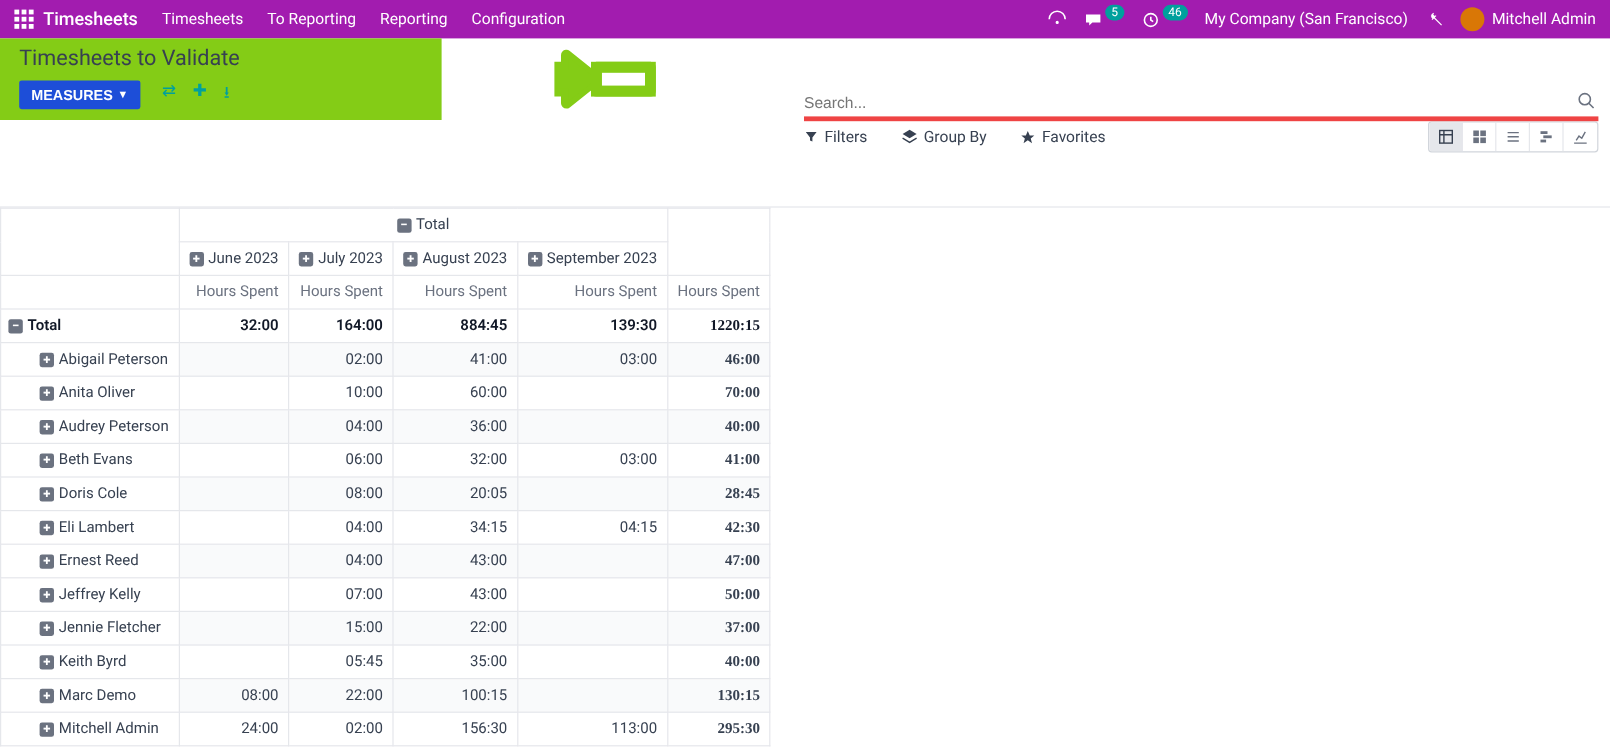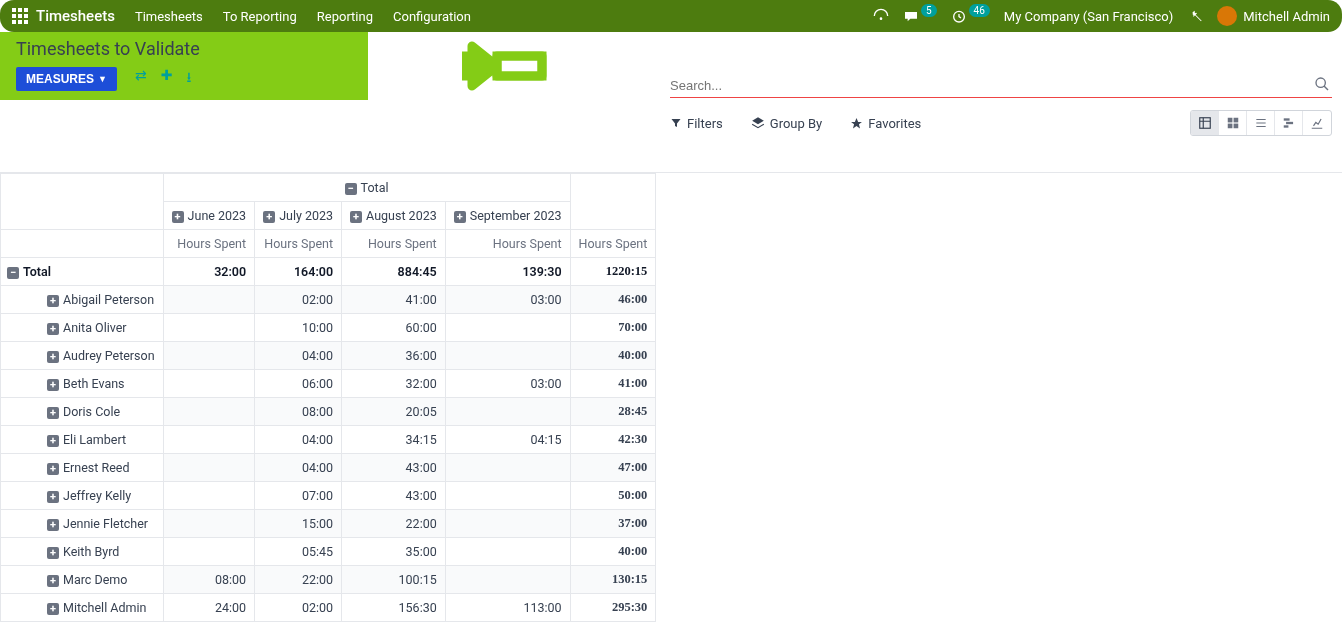--- a/index.html
+++ b/index.html
@@ -1,17 +1,17 @@
 <!DOCTYPE html>
 <html><head>
 <meta charset="utf-8">
 <style>
 * { box-sizing: border-box; margin: 0; padding: 0; }
 body { font-family: -apple-system, BlinkMacSystemFont, "Segoe UI", Roboto, sans-serif; font-size: 13px; color: #374151; background: #fff; width: 1342px; height: 623px; overflow: hidden; position: relative; }
-.topnav { background: #4d7c0f; height: 32px; display: flex; align-items: center; padding: 0 12px; color: #fff; border-radius: 14px; }
+.topnav { background: #a21caf; height: 32px; display: flex; align-items: center; padding: 0 12px; color: #fff; }
 .topnav .apps-icon { width: 16px; height: 16px; margin-right: 8px; display: grid; grid-template-columns: repeat(3,4px); grid-template-rows: repeat(3,4px); gap: 2px; }
 .topnav .apps-icon span { background: #fff; }
 .topnav .brand { font-size: 15px; font-weight: 500; margin-right: 20px; }
 .topnav .menu-item { margin-right: 20px; font-size: 13px; cursor: pointer; }
 .topnav .spacer { flex: 1; }
 .topnav .right-item { margin-left: 14px; display: flex; align-items: center; cursor: pointer; position: relative; font-size: 13px; }
 .badge { background: #00a09d; color: #fff; font-size: 10px; padding: 1px 5px; border-radius: 8px; margin-left: 2px; position: relative; top: -6px; }
 .avatar { width: 20px; height: 20px; border-radius: 50%; background: #d97706; margin-right: 6px; display:inline-block; }
 .toolbar-wrap { position: relative; }
 .green-box { position: absolute; top: 0; left: 0; width: 368px; height: 68px; background: #84cc16; z-index: 0; }
@@ -19,36 +19,36 @@
 .title-block { padding: 6px 16px 0 16px; width: 432px; }
 .page-title { font-size: 18px; font-weight: 400; color: #374151; margin-bottom: 8px; }
 .btn-row { display: flex; align-items: center; gap: 10px; }
 .btn { padding: 5px 10px; font-size: 12px; font-weight: 600; border: none; cursor: pointer; border-radius: 2px; display:flex; align-items:center; gap:4px;}
 .btn-primary { background: #1d4ed8; color: #fff; align-items: center; }
 .btn-secondary { background: #fff; color: #00a09d; }
 .tool-icons { display: flex; gap: 14px; margin-left: 8px; }
 .tool-icons .ti { color: #00a09d; cursor: pointer; font-size: 14px; }
 .arrow-svg { margin-left: 30px; margin-top: 4px; }
 .search-row { position: absolute; top: 42px; left: 670px; right: 10px; display: flex; flex-direction: column; }
-.search-input { width: 100%; border: none; border-bottom: 1px solid #ef4444; padding: 4px 0; font-size: 13px; outline: none; color:#6b7280; }
+.search-input { width: 100%; border: none; border-bottom: 4px solid #ef4444; padding: 4px 0; font-size: 13px; outline: none; color:#6b7280; }
 .search-ico { position: absolute; right: 2px; top: 2px; color: #6b7280; cursor:pointer; }
-.filter-row { display: flex; align-items: center; margin-top: 12px; justify-content: space-between; }
+.filter-row { display: flex; align-items: center; margin-top: 0; justify-content: space-between; }
 .filter-left { display: flex; gap: 28px; }
 .filter-item { display: flex; align-items: center; gap: 5px; color: #374151; cursor: pointer; font-size: 13px; }
 .view-switch { display: flex; border: 1px solid #d1d5db; border-radius: 3px; overflow: hidden; }
 .view-switch .vs { width: 28px; height: 24px; display: flex; align-items: center; justify-content: center; cursor: pointer; color: #6b7280; border-right: 1px solid #e5e7eb; }
 .view-switch .vs:last-child { border-right: none; }
 .view-switch .vs.active { background: #e5e7eb; color: #374151; }
 .pivot-wrap { margin-top: 76px; border-top: 1px solid #e5e7eb; }
 table.pivot { border-collapse: collapse; }
 table.pivot th, table.pivot td { border: 1px solid #e5e7eb; padding: 6px 8px; font-size: 12.5px; white-space: nowrap; }
 table.pivot th { background: #fff; font-weight: 400; color: #6b7280; }
 table.pivot .col-head { color: #374151; }
 table.pivot td.num { text-align: right; font-variant-numeric: tabular-nums; }
-table.pivot td.name { text-align: left; padding-left: 46px; width: 132px; }
+table.pivot td.name { text-align: left; padding-left: 32px; width: 132px; }
 table.pivot td.total-name { text-align: left; padding-left: 6px; }
 table.pivot tr.total-row td { font-weight: 600; color: #111827; }
 table.pivot td.rowtotal { font-weight: 600; font-family: Liberation Serif, serif; }
 .expand-icon { font-weight: bold; font-size: 11px; background: #6b7280; color: #fff; width: 12px; height: 12px; display: inline-flex; align-items: center; justify-content: center; border-radius: 2px; margin-right: 4px; cursor:pointer; line-height:1; }
 .minus-icon { font-weight: bold; font-size: 11px; background: #6b7280; color: #fff; width: 12px; height: 12px; display: inline-flex; align-items: center; justify-content: center; border-radius: 2px; margin-right: 4px; cursor:pointer; line-height:1;}
 table.pivot tbody tr:nth-child(even) td { background: #f9fafb; }
 table.pivot tbody tr td:first-child { background: #fff !important; }
 .caret-down { font-size:9px; }
 </style>
 </head>

